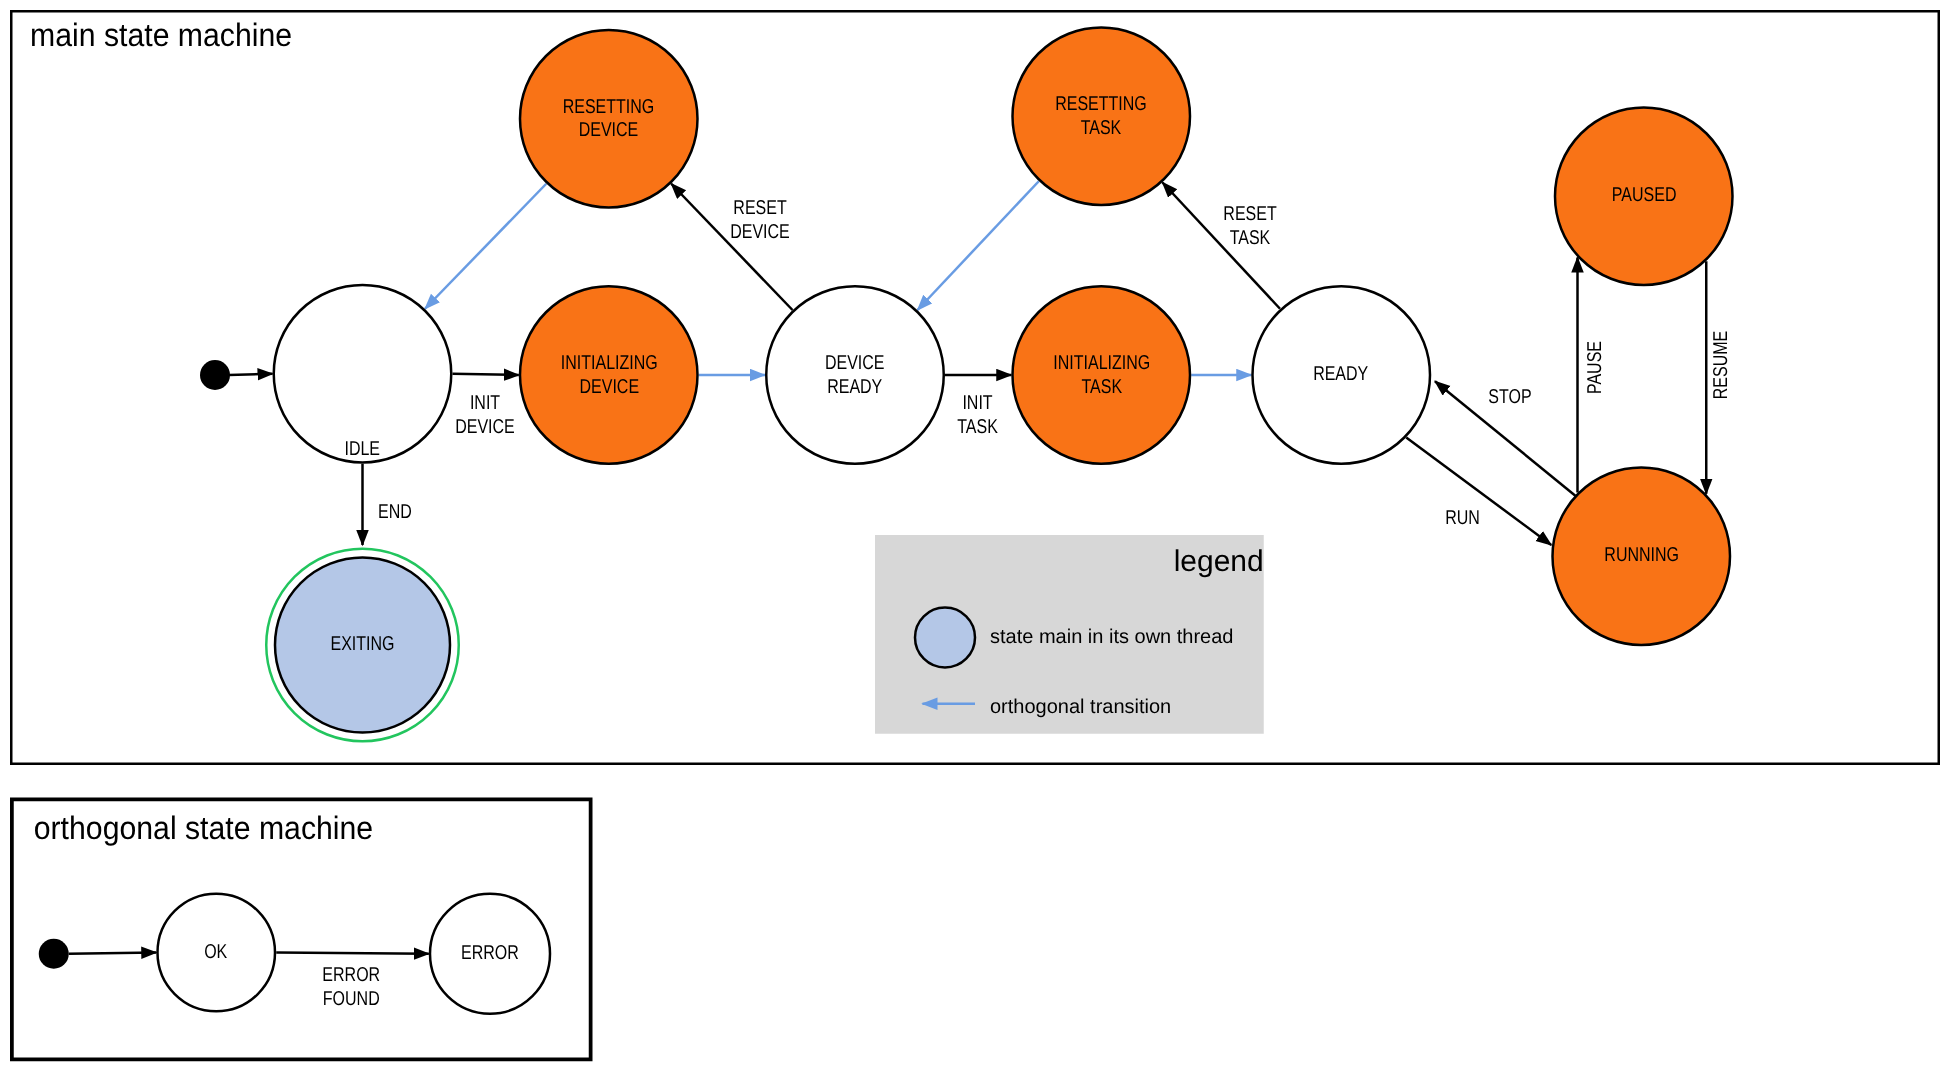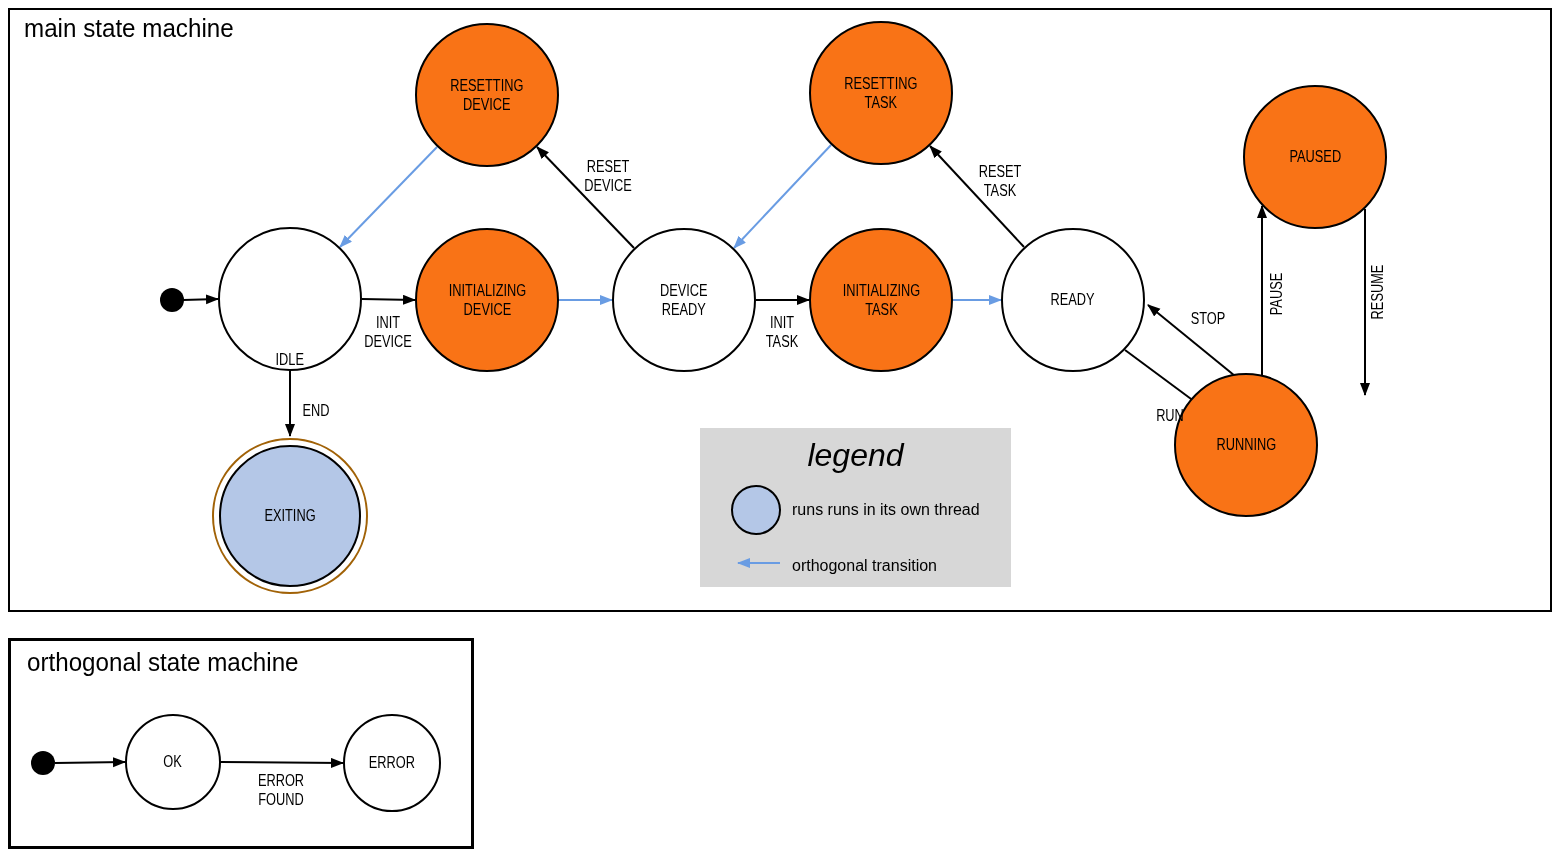--- a/index.html
+++ b/index.html
@@ -17,21 +17,21 @@
     position:absolute;z-index:2;border:2px solid #000;border-radius:50%;
     box-sizing:border-box;display:flex;align-items:center;justify-content:center;
     background:#fff;
   }
   .node.threaded{background:#f97316;}
   .state-label{
     display:block;text-align:center;white-space:pre-line;line-height:1.2;
     font-size:16px;transform:scaleX(0.8);
   }
   .final-outer{
-    position:absolute;z-index:2;border:2px solid #a16207;border-radius:50%;
+    position:absolute;z-index:2;border:2px solid #22c55e;border-radius:50%;
     box-sizing:border-box;display:flex;align-items:center;justify-content:center;
     background:#fff;
   }
   .final-inner{
     border:2px solid #000;border-radius:50%;box-sizing:border-box;
     background:#b4c7e7;display:flex;align-items:center;justify-content:center;
   }
   .start-dot{
     position:absolute;z-index:2;background:#000;border-radius:50%;
     width:24px;height:24px;
@@ -39,22 +39,22 @@
   .edge-label{
     position:absolute;z-index:2;font-size:16px;line-height:1.18;text-align:center;
     white-space:pre-line;transform:translate(-50%,-50%) scaleX(0.8);
   }
   .edge-label.vert{transform:translate(-50%,-50%) rotate(-90deg) scaleX(0.8);}
   .legend{
     position:absolute;left:700px;top:428px;width:311px;height:159px;
     background:#d7d7d7;z-index:0;
   }
   .legend-title{
-    position:absolute;left:0;top:8px;width:100%;text-align:center;
-    font-size:32px;line-height:1.2;font-style:italic;
+    position:absolute;left:0;top:8px;width:100%;text-align:right;
+    font-size:24px;line-height:1.2;
   }
   .legend-sample-circle{
     position:absolute;left:31px;top:57px;width:50px;height:50px;
     box-sizing:border-box;border:2px solid #000;border-radius:50%;background:#b4c7e7;
   }
   .legend-text{
     position:absolute;left:92px;font-size:16px;white-space:nowrap;
     transform:translateY(-50%);
   }
   .legend-arrow-svg{position:absolute;left:30px;top:128px;}
@@ -121,21 +121,21 @@
 <div class="node threaded" style="left:809px;top:228px;width:144px;height:144px;">
   <span class="state-label">INITIALIZING
 TASK</span>
 </div>
 <div class="node" style="left:1001px;top:228px;width:144px;height:144px;">
   <span class="state-label">READY</span>
 </div>
 <div class="node threaded" style="left:1243px;top:85px;width:144px;height:144px;justify-content:center;">
   <span class="state-label">PAUSED</span>
 </div>
-<div class="node threaded" style="left:1174px;top:373px;width:144px;height:144px;">
+<div class="node threaded" style="left:1241px;top:373px;width:144px;height:144px;">
   <span class="state-label">RUNNING</span>
 </div>
 <div class="final-outer" style="left:212px;top:438px;width:156px;height:156px;">
   <div class="final-inner" style="width:142px;height:142px;">
     <span class="state-label">EXITING</span>
   </div>
 </div>
 
 <div class="edge-label" style="left:388px;top:333px;">INIT
 DEVICE</div>
@@ -147,21 +147,21 @@
 TASK</div>
 <div class="edge-label" style="left:316px;top:411px;">END</div>
 <div class="edge-label" style="left:1170px;top:416px;">RUN</div>
 <div class="edge-label" style="left:1208px;top:319px;">STOP</div>
 <div class="edge-label vert" style="left:1277px;top:294px;">PAUSE</div>
 <div class="edge-label vert" style="left:1378px;top:292px;">RESUME</div>
 
 <div class="legend">
   <div class="legend-title">legend</div>
   <div class="legend-sample-circle"></div>
-  <div class="legend-text" style="top:82px;">runs runs in its own thread</div>
+  <div class="legend-text" style="top:82px;">state main in its own thread</div>
   <svg class="legend-arrow-svg" width="52" height="14" viewBox="0 0 52 14">
     <defs>
       <marker id="arrow-blue-lg" markerWidth="14" markerHeight="12" refX="12" refY="5" orient="auto" markerUnits="userSpaceOnUse">
         <path d="M0,0 L13,5 L0,10 Z" fill="#699ce3"></path>
       </marker>
     </defs>
     <line x1="50" y1="7" x2="8" y2="7" stroke="#699ce3" stroke-width="2" marker-end="url(#arrow-blue-lg)"></line>
   </svg>
   <div class="legend-text" style="top:138px;">orthogonal transition</div>
 </div>

